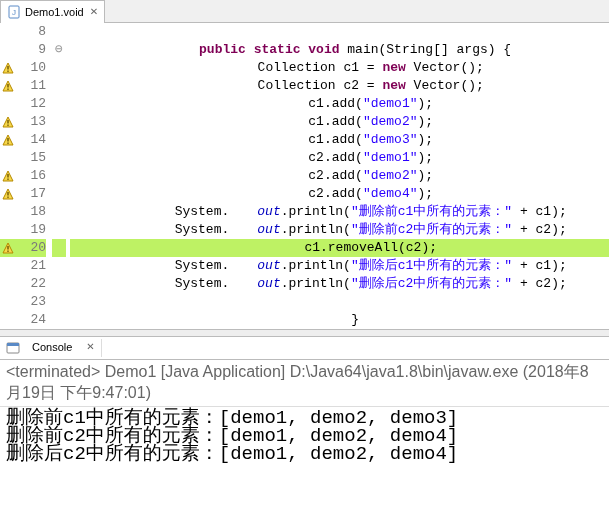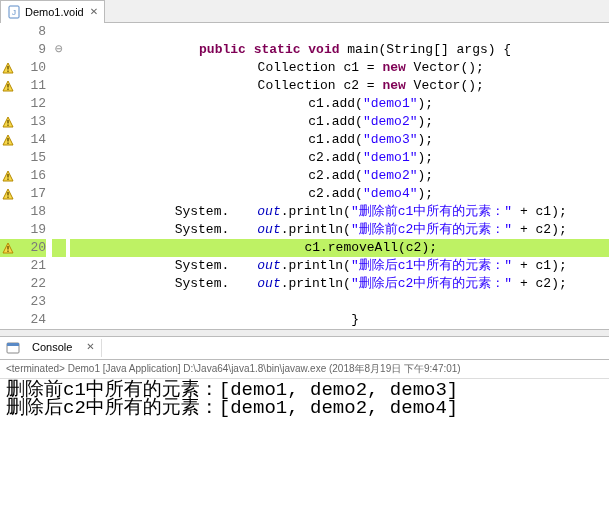--- a/index.html
+++ b/index.html
@@ -105,21 +105,21 @@
     font-size: 11px;
     border-right: 1px solid #ddd;
   }
   .console-icon {
     width: 14px; height: 14px;
     display: inline-flex;
     align-items: center;
     justify-content: center;
   }
   .status-line {
-    font-size: 10px;
+    font-size: 16px;
     color: #666;
     padding: 2px 6px;
     border-bottom: 1px solid #ddd;
   }
   .console-output {
     font-family: Consolas, "Courier New", monospace;
     font-size: 19px;
     line-height: 18px;
     padding: 2px 6px;
     white-space: pre;
@@ -186,13 +186,13 @@
         <rect x="1" y="2" width="12" height="3" fill="#5a8ac6"></rect>
       </svg>
     </span>
     <span>Console</span>
     <span class="close-x">✕</span>
   </div>
 </div>
 
 <div class="status-line">&lt;terminated&gt; Demo1 [Java Application] D:\Java64\java1.8\bin\javaw.exe (2018年8月19日 下午9:47:01)</div>
 
-<div class="console-output" id="cout"><div>删除前c1中所有的元素：[demo1, demo2, demo3]</div><div>删除后c2中所有的元素：[demo1, demo2, demo4]</div></div>
+<div class="console-output" id="cout"><div>删除前c1中所有的元素：[demo1, demo2, demo3]</div><div>删除前c2中所有的元素：[demo1, demo2, demo4]</div><div>删除后c2中所有的元素：[demo1, demo2, demo4]</div></div>
 
 </body></html>

